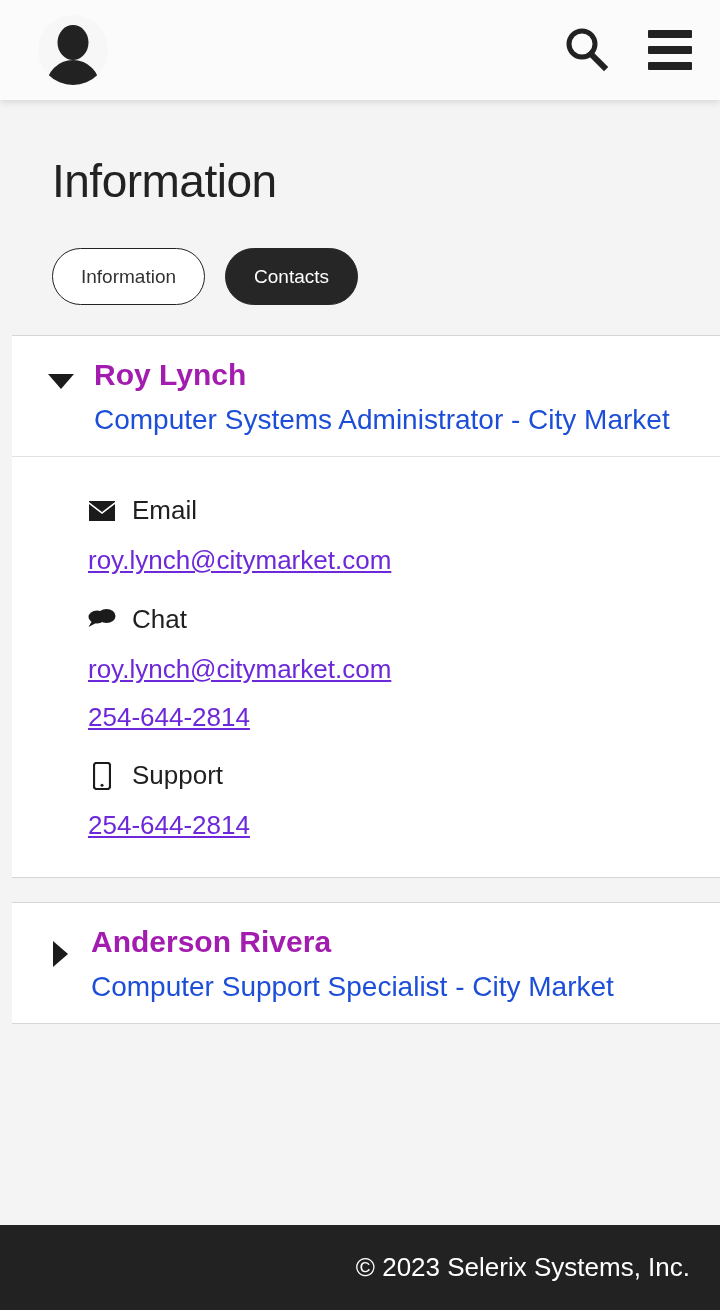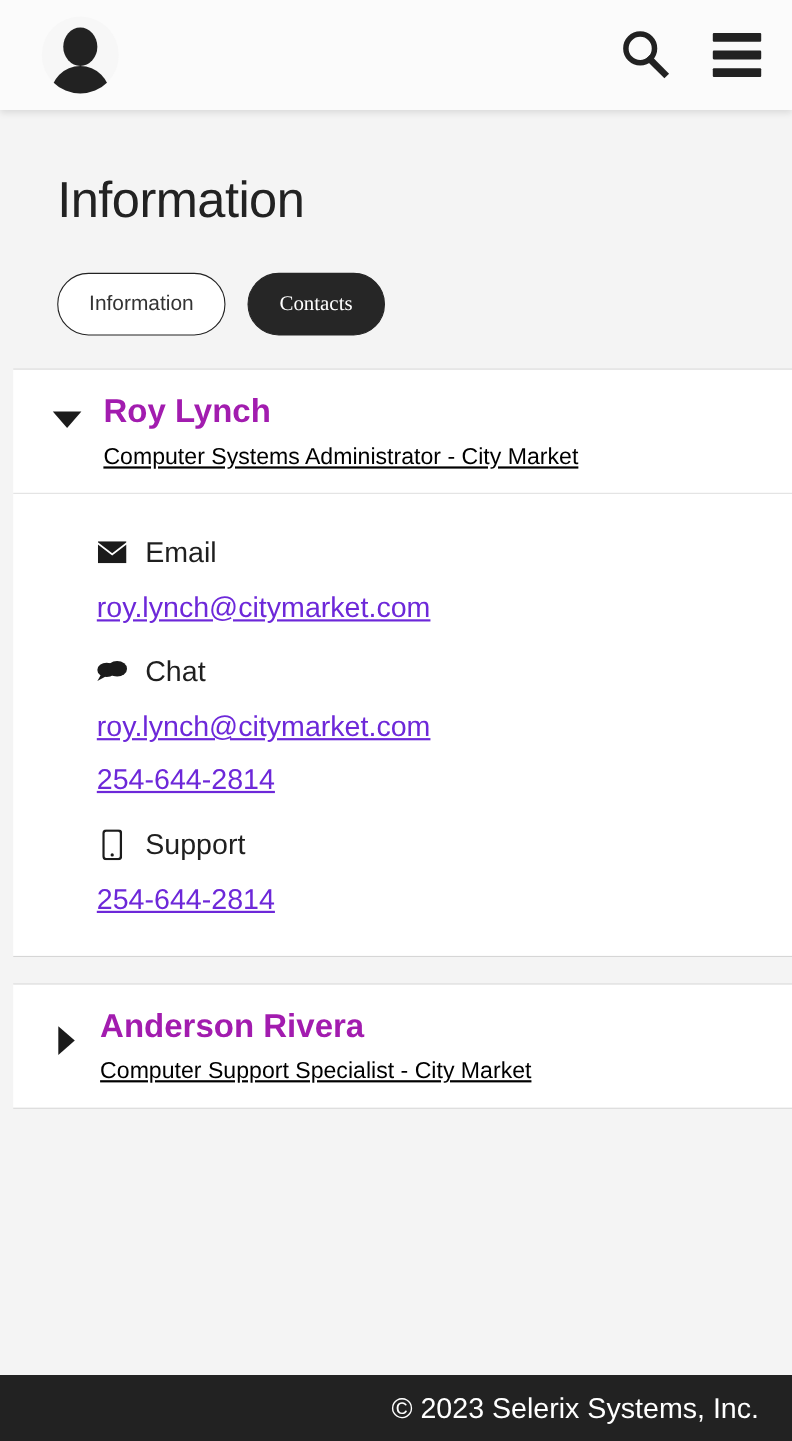--- a/index.html
+++ b/index.html
@@ -119,21 +119,20 @@
   }
   .tab.inactive {
     background: #ffffff;
     border: 1px solid #222222;
     color: #333333;
   }
   .tab.active {
     background: #262626;
     border: 1px solid #262626;
     color: #ffffff;
-    font-family: Liberation Serif, serif;
   }
 
   
   .searchbar {
     display: flex;
     align-items: stretch;
     padding: 30px 0 0 40px;
     width: 680px;
   }
   .search-input {
@@ -207,26 +206,25 @@
     margin-right: 23px;
   }
 
   .card-name {
     font-size: 30px;
     font-weight: bold;
     color: #a21caf;
     line-height: 1.15;
   }
   .card-role {
-    font-size: 21px;
-    color: #000000;
+    font-size: 28px;
+    color: #1d4ed8;
     font-weight: 400;
     margin-top: 10px;
     line-height: 1.2;
-    text-decoration: underline;
   }
 
   .card-body {
     padding: 22px 20px 34px 76px;
   }
 
   .field { margin-bottom: 10px; }
   .field:last-child { margin-bottom: 0; }
 
   .field-label {
@@ -254,21 +252,21 @@
     margin-top: 14px;
     line-height: 1.3;
   }
 
   
   .footer {
     position: absolute;
     left: 0;
     bottom: 0;
     width: 720px;
-    height: 60px;
+    height: 85px;
     background: #222222;
     color: #ffffff;
     display: flex;
     align-items: center;
     justify-content: center;
     font-size: 26px;
     padding-right: 30px;
   }
   .footer-text { text-align: right; width: 100%; }
 </style>

